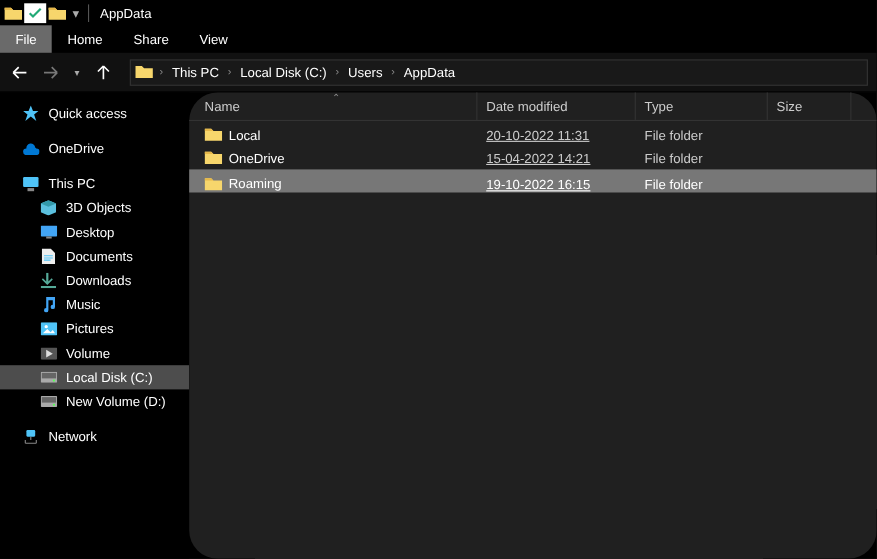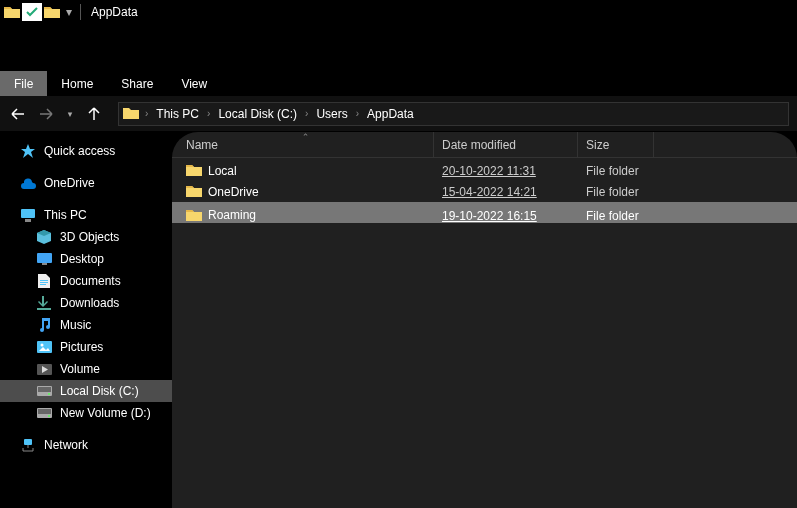--- a/index.html
+++ b/index.html
@@ -5,21 +5,21 @@
     * { margin: 0; padding: 0; box-sizing: border-box; font-family: "Segoe UI", Arial, sans-serif; }
     body { background: #000; color: #fff; width: 797px; height: 508px; overflow: hidden; font-size: 12px; }
 
     .titlebar { height: 23px; background: #000; display: flex; align-items: center; padding: 0 4px; gap: 2px; }
     .tb-folder { width: 18px; height: 18px; display: flex; align-items: center; justify-content: center; }
     .tb-check { width: 20px; height: 18px; background: #fff; display: flex; align-items: center; justify-content: center; }
     .tb-sep { width: 1px; height: 16px; background: #555; margin: 0 2px; }
     .tb-down { width: 14px; display:flex; align-items:center; justify-content:center;}
     .tb-title { margin-left: 6px; font-size: 12px; color: #fff; }
 
-    .ribbon { height: 25px; background: #000; display: flex; align-items: stretch; margin-top: 48px; }
+    .ribbon { height: 25px; background: #000; display: flex; align-items: stretch; }
     .ribbon-tab { padding: 0 14px; font-size: 12px; display: flex; align-items: center; color: #fff; cursor: pointer; }
     .ribbon-tab.file { background: #6a6a6a; }
 
     .navbar { height: 36px; background: #111; display: flex; align-items: center; padding: 0 8px; gap: 8px; border-bottom: 1px solid #000; }
     .navbtn { width: 20px; height:20px; display:flex; align-items:center; justify-content:center; cursor:pointer;}
     .address { flex: 1; height: 24px; background: #191919; display: flex; align-items:center; padding: 0 4px; gap:4px; margin-left:6px; border:1px solid #333;}
     .crumb { display:flex; align-items:center; gap:4px; font-size:12px; color:#fff; padding:0 2px; cursor:pointer;}
     .chev { color:#888; font-size:10px; padding:0 2px;}
 
     .content { display:flex; height: calc(508px - 23px - 25px - 36px); }
@@ -243,20 +243,21 @@
     </div>
   </div>
 
   <div class="main">
     <div class="col-headers">
       <div class="col-h col-name">
         <span>Name</span>
         <span class="sort-arrow">⌃</span>
       </div>
       <div class="col-h col-date">Date modified</div>
+      <div class="col-h col-type">Type</div>
       <div class="col-h col-size">Size</div>
     </div>
     <div class="filelist" id="filelist">
         <div class="row">
           <div class="cell name">
             <span class="icon">
               <svg width="16" height="13" viewBox="0 0 16 13">
                 <path fill="#f7d66c" d="M0 1h6l2 2h8v9H0z"></path>
                 <path fill="#e6b84a" d="M0 1h6l2 2H0z"></path>
               </svg>

